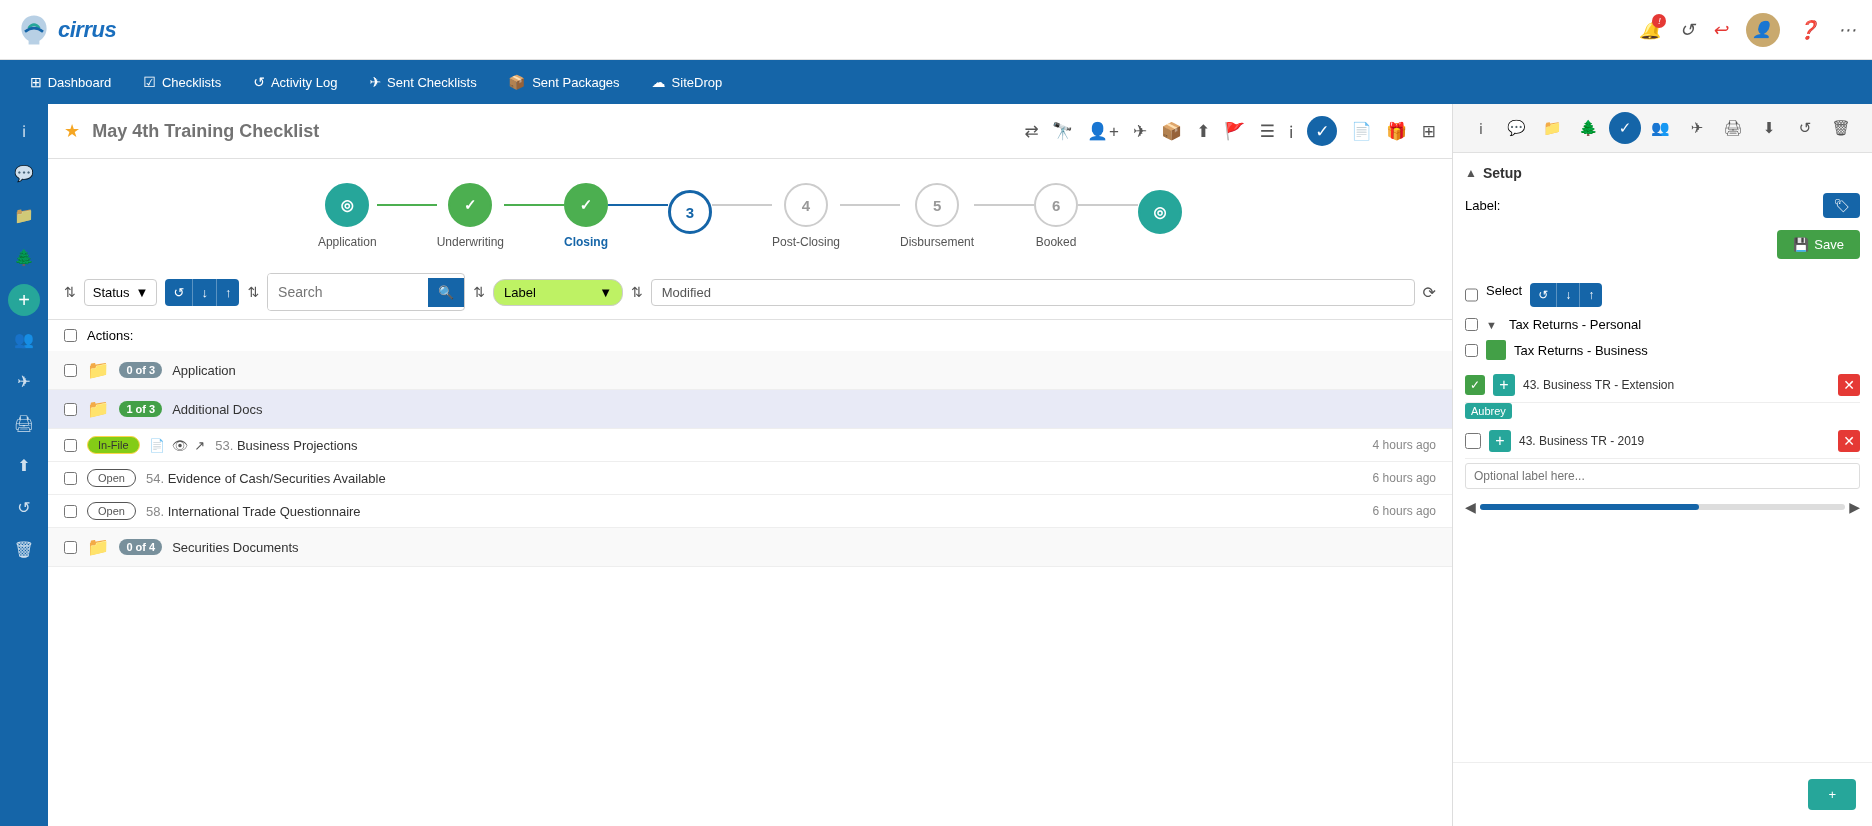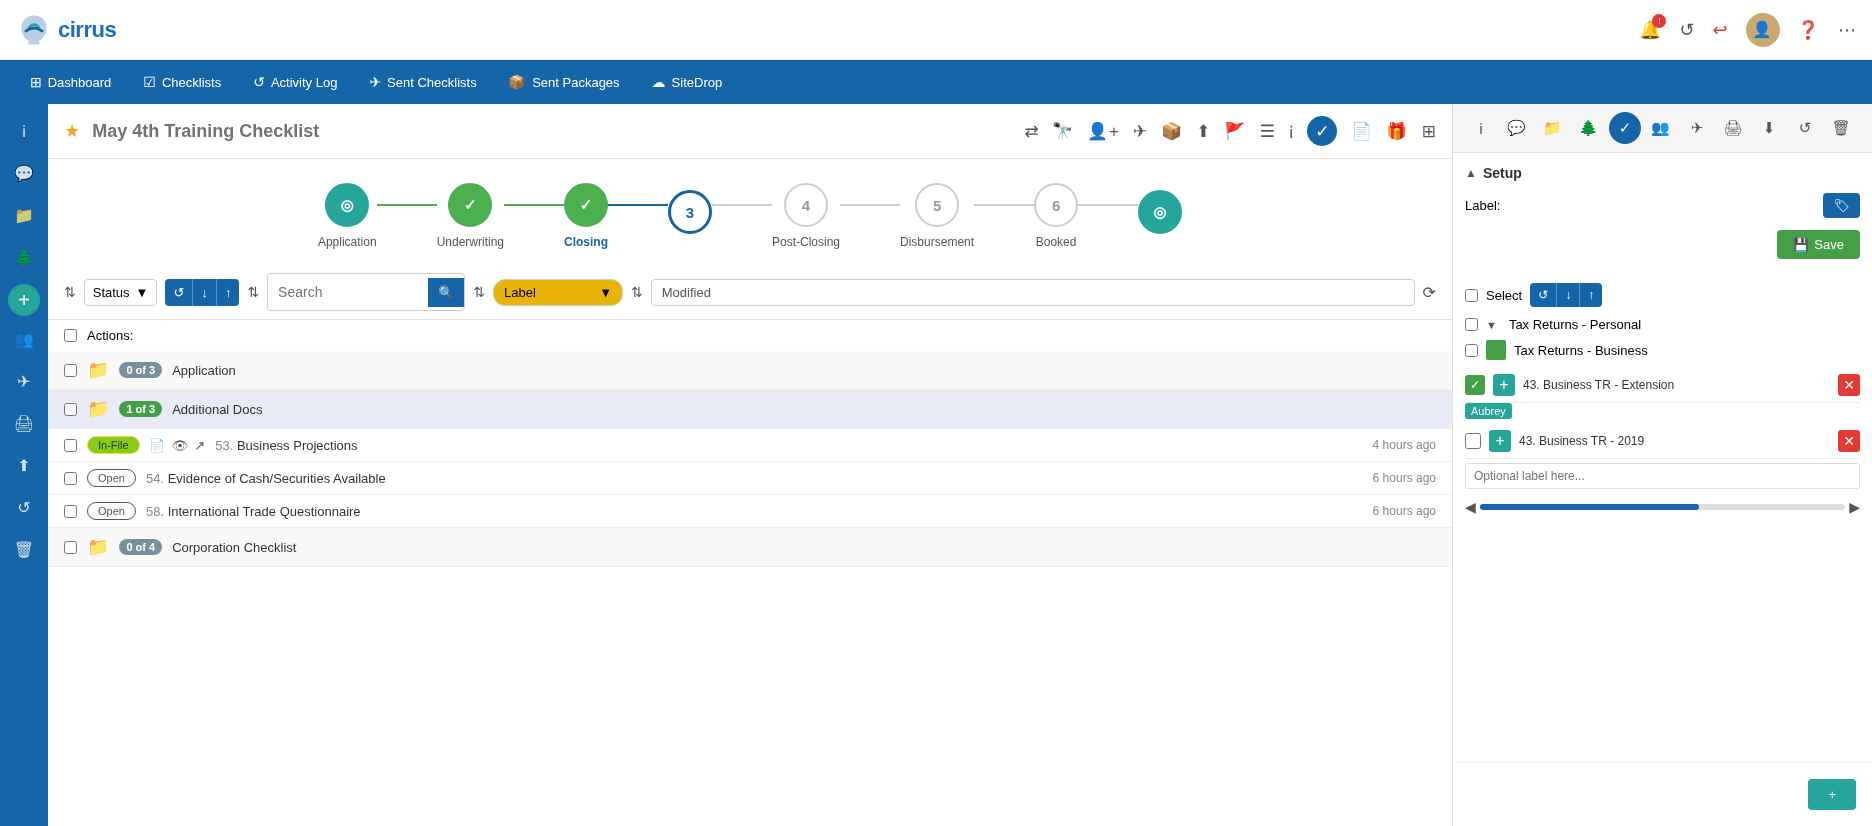--- a/index.html
+++ b/index.html
@@ -7,20 +7,21 @@
 
     
     .top-navbar {
       background: white;
       height: 60px;
       display: flex;
       align-items: center;
       padding: 0 16px;
       border-bottom: 1px solid #e0e0e0;
       position: relative;
+      font-style: italic;
     }
     .logo {
       display: flex;
       align-items: center;
       gap: 6px;
     }
     .logo-text {
       font-size: 22px;
       font-weight: 700;
       color: #1a6ebd;
@@ -280,21 +281,21 @@
       padding: 7px 10px;
       cursor: pointer;
       font-size: 13px;
     }
     .label-select {
       display: flex;
       align-items: center;
       border: 1px solid #ccc;
       border-radius: 12px;
       padding: 5px 10px;
-      background: #eab308;
+      background: #bef264;
       gap: 6px;
       cursor: pointer;
       min-width: 130px;
     }
     .modified-field {
       border: 1px solid #ccc;
       border-radius: 4px;
       padding: 5px 10px;
       background: white;
       color: #555;
@@ -439,21 +440,20 @@
       display: flex;
       align-items: center;
       gap: 5px;
       float: right;
       margin-bottom: 12px;
     }
 
     
     .select-row {
       display: flex;
-      align-items: center;
       gap: 8px;
       margin-bottom: 10px;
     }
     .rp-btn-group {
       display: flex;
       background: #1565a8;
       border-radius: 4px;
       overflow: hidden;
     }
     .rp-btn-item {
@@ -772,21 +772,21 @@
         <input type="checkbox" style="">
         <span class="status-pill">Open</span>
         <span class="item-name"><span style="color:#888;">58.</span> <span>International Trade Questionnaire</span></span>
         <span class="item-time">6 hours ago</span>
       </div>
 
       <div class="folder-row">
         <input type="checkbox" style="">
         <span class="folder-icon">📁</span>
         <span class="badge badge-gray">0 of 4</span>
-        <span class="folder-name">Corporation Checklist</span>
+        <span class="folder-name">Securities Documents</span>
       </div>
     </div>
   </div>
 
   <div class="right-panel">
 
     <div class="right-panel-tabs">
       <div class="rp-tab-icon">ℹ</div>
       <div class="rp-tab-icon">💬</div>
       <div class="rp-tab-icon">📁</div>

